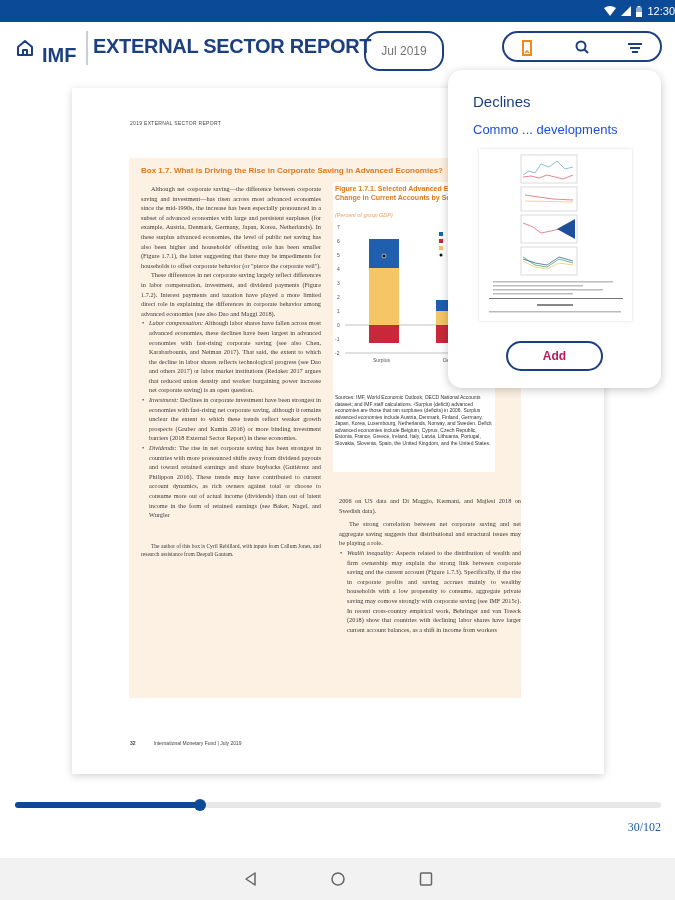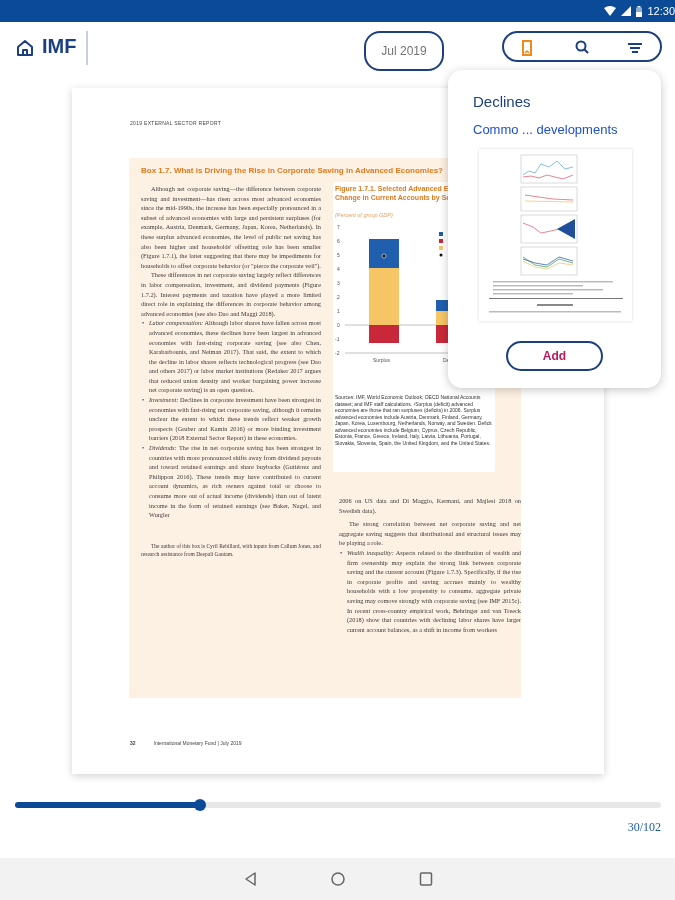--- a/index.html
+++ b/index.html
@@ -1,21 +1,21 @@
 <!DOCTYPE html>
 <html><head>
 <meta charset="utf-8">
 <style>
   * { box-sizing: border-box; margin: 0; padding: 0; }
   html, body { width: 675px; height: 900px; overflow: hidden; background: #ffffff; font-family: "Liberation Sans", sans-serif; }
   .statusbar { position: absolute; left: 0; top: 0; width: 675px; height: 22px; background: #0b4a97; color: #fff; font-size: 11px; display: flex; align-items: center; justify-content: flex-end; gap: 5px; }
   .statusbar svg { display: block; }
   .appbar { position: absolute; top: 22px; left: 0; width: 675px; height: 50px; background: #fff; display: flex; align-items: center; }
   .home { position: absolute; left: 15px; top: 16px; width: 20px; height: 20px; }
-  .imf { position: absolute; left: 42px; top: 13px; font-size: 20px; font-weight: bold; color: #1c3f80; }
+  .imf { position: absolute; left: 42px; top: 22px; font-size: 20px; font-weight: bold; color: #1c3f80; }
   .divider { position: absolute; left: 86px; top: 9px; width: 2px; height: 34px; background: #c9cfd9; }
   .title { position: absolute; left: 93px; top: 13px; font-size: 20px; font-weight: bold; color: #1c3f80; letter-spacing: -0.3px; }
   .datepill { position: absolute; left: 364px; top: 9px; width: 80px; height: 40px; border: 2px solid #1c3f80; border-radius: 16px; font-size: 12px; color: #737373; display: flex; align-items: center; justify-content: center; }
   .toolpill { position: absolute; left: 502px; top: 9px; width: 160px; height: 31px; border: 2px solid #1c3f80; border-radius: 16px; }
   .toolpill .ic { position: absolute; top: 6px; width: 18px; height: 18px; }
   .page-area { position: absolute; top: 72px; left: 0; width: 573px; height: 715px; background: #fff; text-decoration: underline; }
   .page { position: absolute; left: 72px; top: 16px; width: 532px; height: 686px; background: #fff; box-shadow: 0 2px 8px rgba(0,0,0,0.18); }
   .runhead { position: absolute; left: 58px; top: 32px; font-size: 5px; color: #444; letter-spacing: 0.3px; }
   .box { position: absolute; left: 57px; top: 70px; width: 392px; height: 540px; background: #fdf1e3; }
   .boxtitle { position: absolute; left: 12px; top: 8px; font-size: 8px; color: #e07a1e; font-weight: bold; white-space: nowrap; }
@@ -61,20 +61,21 @@
     </svg>
   <span>12:30</span>
 </div>
 
 <div class="appbar">
   <svg class="home" viewBox="0 0 20 20">
       <path d="M3 9 L10 3 L17 9 L17 17 L3 17 Z M8 17 L8 12 L12 12 L12 17" fill="none" stroke="#1c3f80" stroke-width="2" stroke-linejoin="round"></path>
     </svg>
   <div class="imf">IMF</div>
   <div class="divider"></div>
+  <div class="title">EXTERNAL SECTOR REPORT</div>
   <div class="datepill">Jul 2019</div>
   <div class="toolpill">
     <svg class="ic" style="left:14px" viewBox="0 0 18 18">
         <rect x="5" y="2" width="8" height="14" fill="none" stroke="#f08a1c" stroke-width="2"></rect>
         <path d="M7 14 L9 12 L11 14" fill="none" stroke="#f08a1c" stroke-width="1.5"></path>
       </svg>
     <svg class="ic" style="left:69px" viewBox="0 0 18 18">
         <circle cx="8" cy="7" r="4.5" fill="none" stroke="#1c3f80" stroke-width="2"></circle>
         <path d="M11 10 L15 14" stroke="#1c3f80" stroke-width="2.2"></path>
       </svg>

